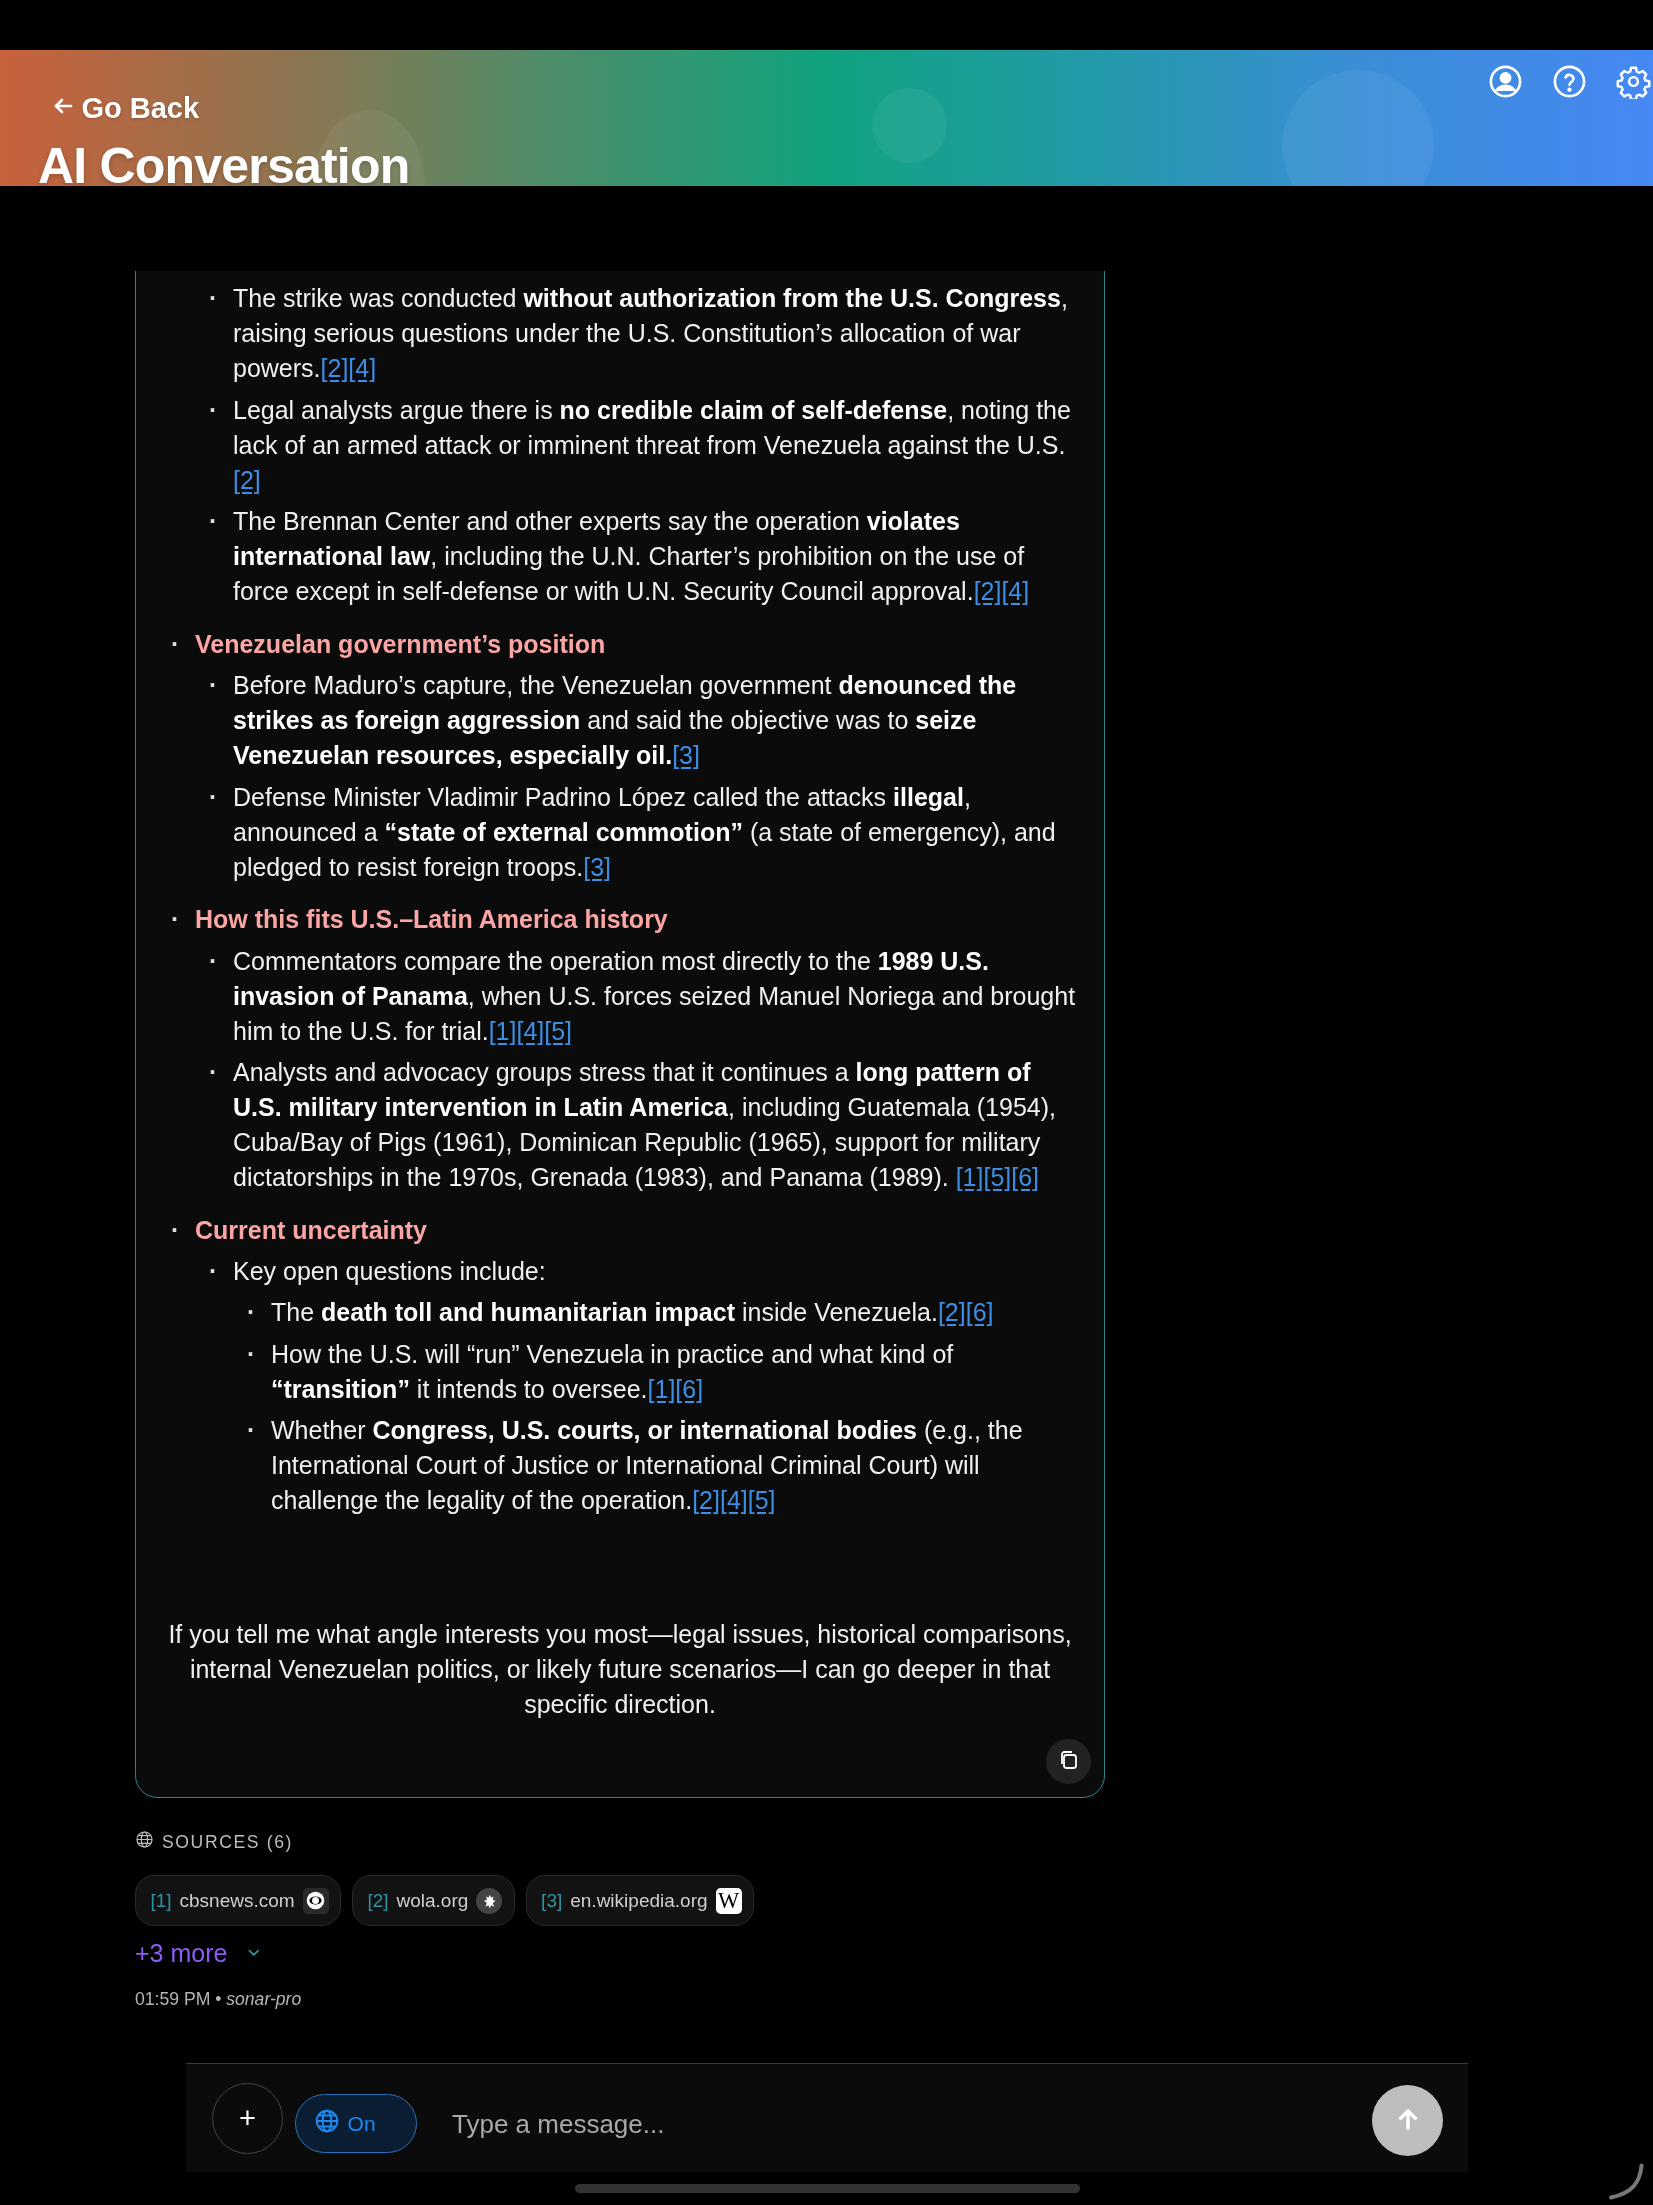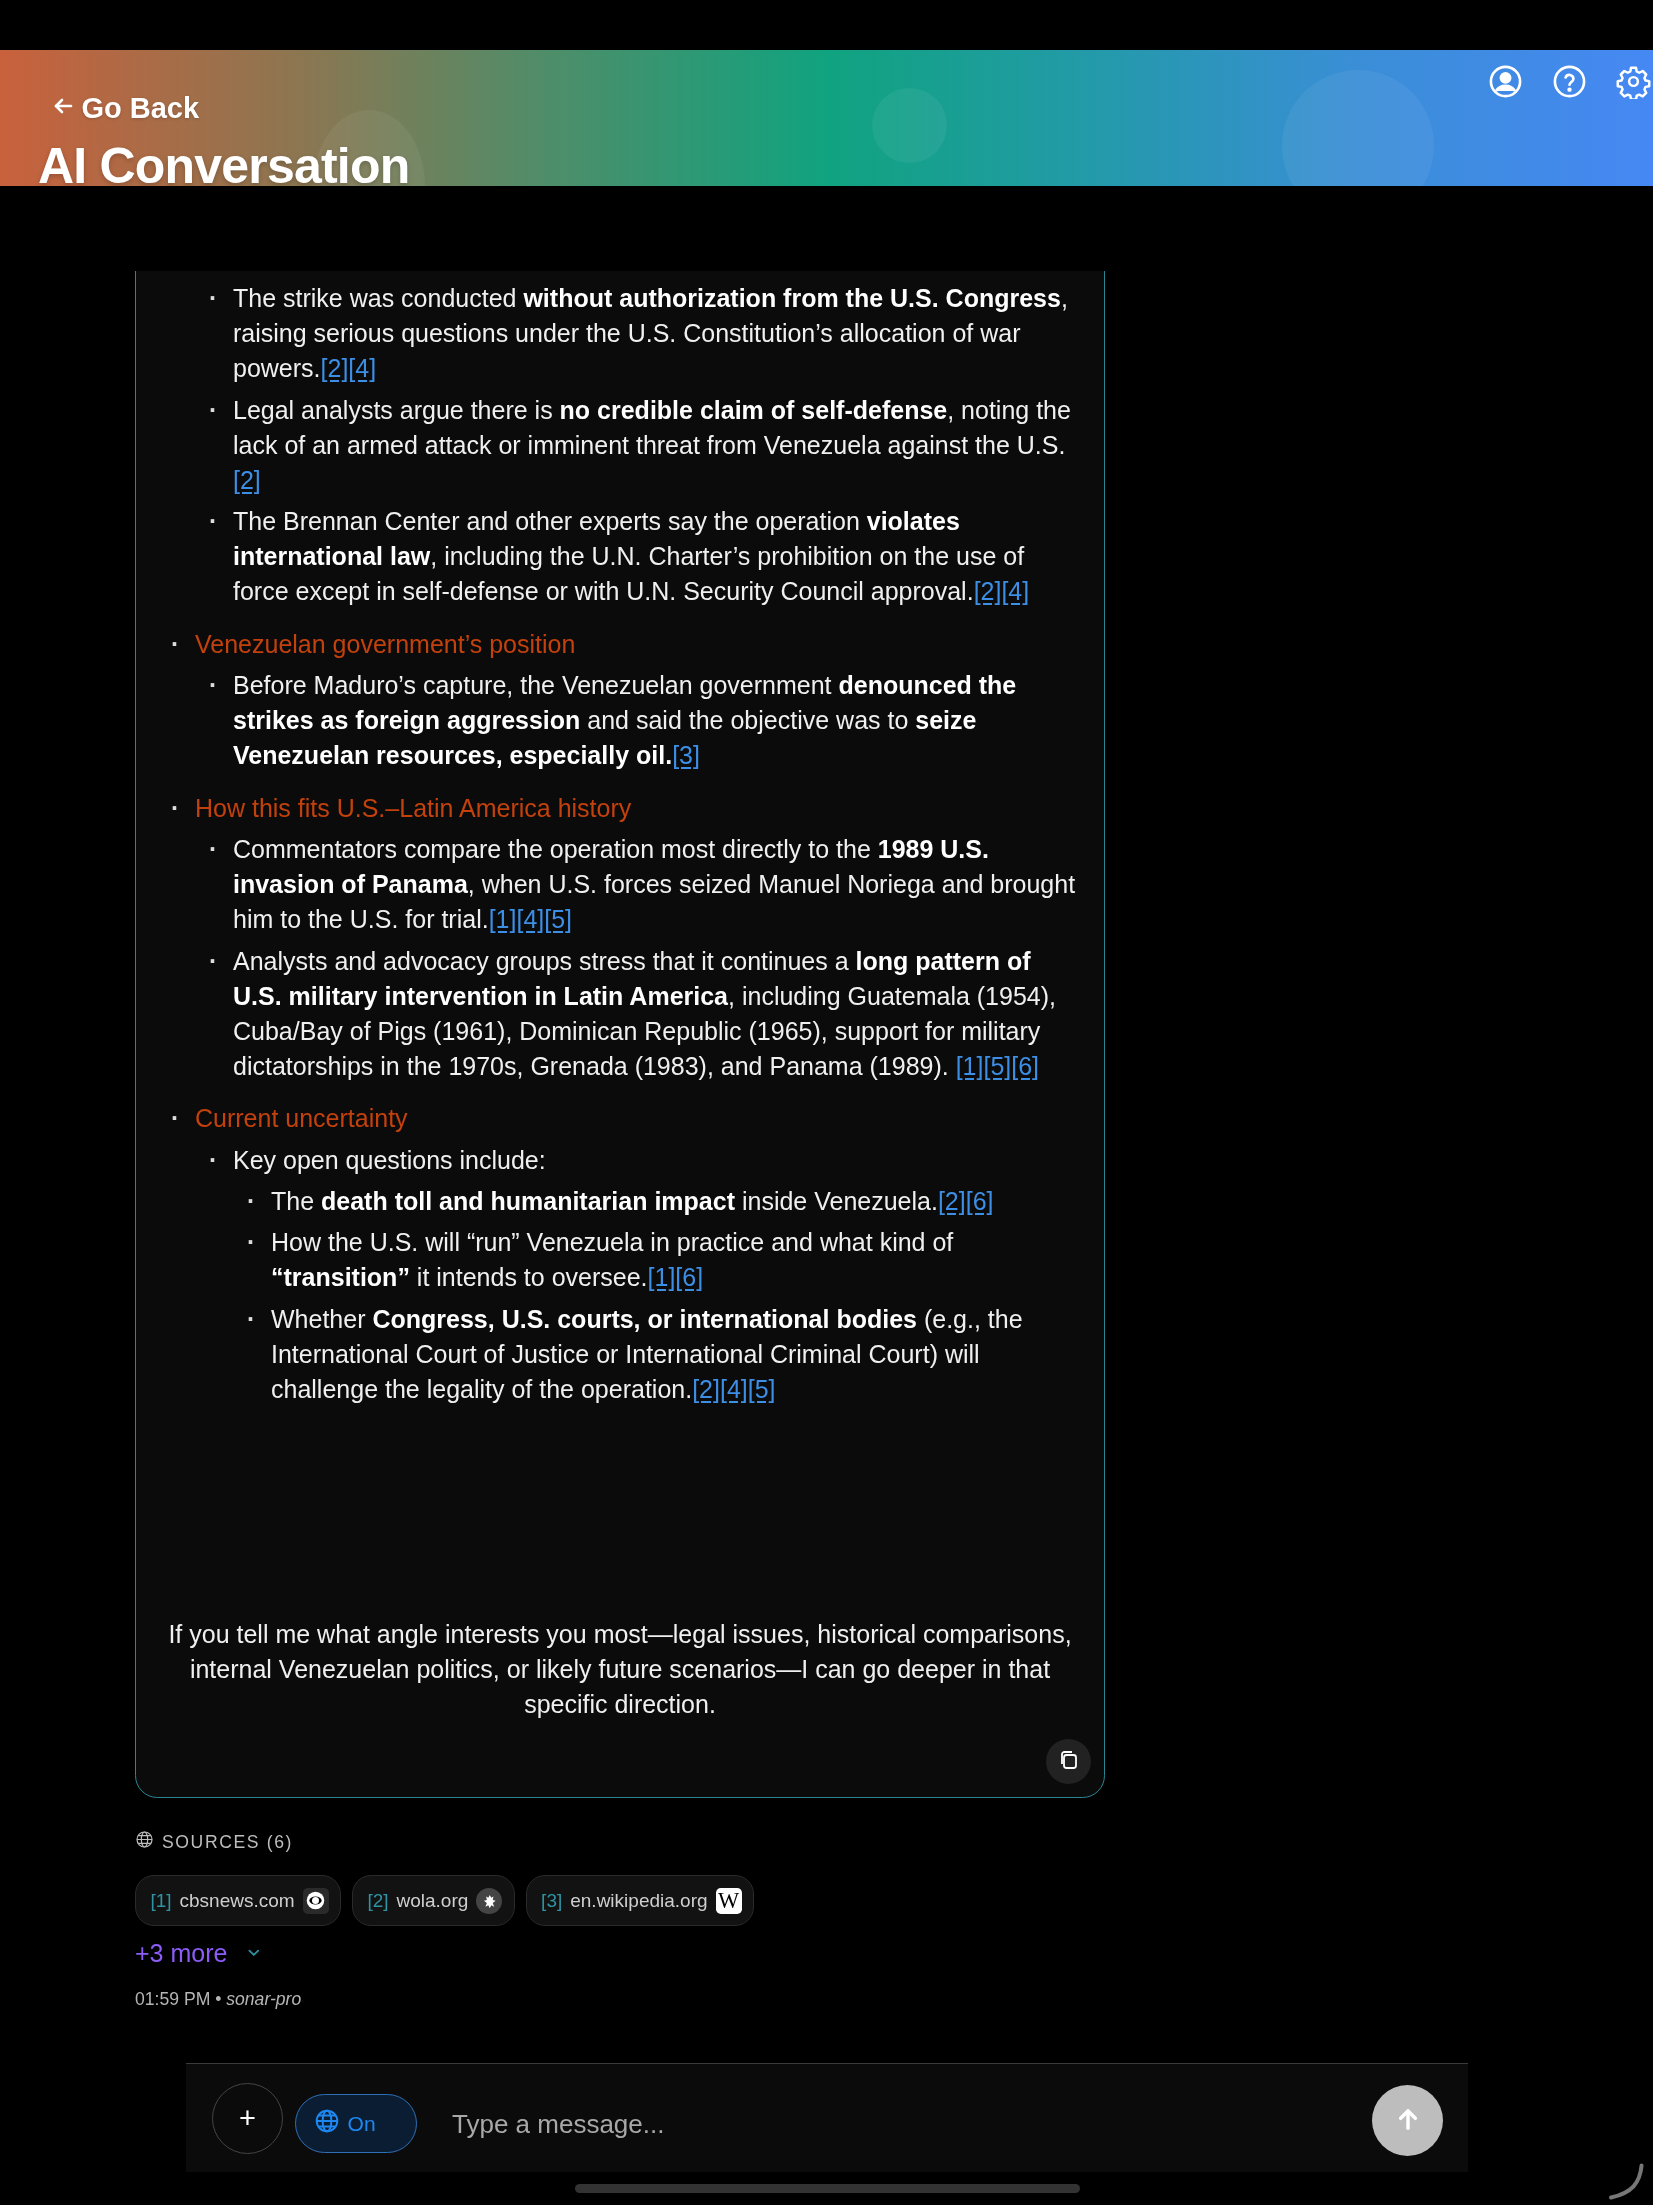--- a/index.html
+++ b/index.html
@@ -38,21 +38,21 @@
   }
   .content { position: absolute; left: 19px; top: 0; width: 930px; font-size: 25px; line-height: 35px; color: #f0f0f0; }
   .content b { font-weight: bold; color: #fff; }
   .cite { color: #3d8fe6; text-decoration: underline; text-underline-offset: 3.2px; cursor: pointer; }
   ul.l1 { list-style: none; padding-left: 40px; }
   ul.l2 { list-style: none; padding-left: 38px; }
   ul.l3 { list-style: none; padding-left: 38px; }
   li { position: relative; }
   li::before { content: "·"; position: absolute; left: -24px; top: 0; color: #ddd; font-weight: bold; }
   .l1 > li { margin-bottom: 17.6px; }
-  .l1 > li > .head { font-weight: normal; color: #c2410c; margin-bottom: 6.4px; display: block; }
+  .l1 > li > .head { font-weight: bold; color: #fca5a5; margin-bottom: 6.4px; display: block; }
   .l2 > li { margin-bottom: 6.4px; }
   .l3 > li { margin-bottom: 6.4px; }
   .l3 { margin-top: 6.4px; }
   .closing { position: absolute; left: 19px; top: 1377px; width: 930px; font-size: 25px; line-height: 35px; color: #f0f0f0; text-align: center; }
   .copy-btn {
     position: absolute; right: 13px; bottom: 13px; width: 45px; height: 45px; border-radius: 50%;
     background: #222; display: flex; align-items: center; justify-content: center; cursor: pointer;
   }
   .copy-btn svg { width: 24px; height: 24px; }
 
@@ -159,20 +159,21 @@
             <ul class="l2">
               <li><span>The strike was conducted </span><b>without authorization from the U.S. Congress</b><span>, raising serious questions under the U.S. Constitution’s allocation of war powers.</span><span class="cite">[2]</span><span class="cite">[4]</span></li>
               <li><span>Legal analysts argue there is </span><b>no credible claim of self-defense</b><span>, noting the lack of an armed attack or imminent threat from Venezuela against the U.S.</span><span class="cite">[2]</span></li>
               <li><span>The Brennan Center and other experts say the operation </span><b>violates international law</b><span>, including the U.N. Charter’s prohibition on the use of force except in self-defense or with U.N. Security Council approval.</span><span class="cite">[2]</span><span class="cite">[4]</span></li>
             </ul>
           </li>
           <li>
             <span class="head">Venezuelan government’s position</span>
             <ul class="l2">
               <li><span>Before Maduro’s capture, the Venezuelan government </span><b>denounced the strikes as foreign aggression</b><span> and said the objective was to </span><b>seize Venezuelan resources, especially oil.</b><span class="cite">[3]</span></li>
+              <li><span>Defense Minister Vladimir Padrino López called the attacks </span><b>illegal</b><span>, announced a </span><b>“state of external commotion”</b><span> (a state of emergency), and pledged to resist foreign troops.</span><span class="cite">[3]</span></li>
             </ul>
           </li>
           <li>
             <span class="head">How this fits U.S.–Latin America history</span>
             <ul class="l2">
               <li><span>Commentators compare the operation most directly to the </span><b>1989 U.S. invasion of Panama</b><span>, when U.S. forces seized Manuel Noriega and brought him to the U.S. for trial.</span><span class="cite">[1]</span><span class="cite">[4]</span><span class="cite">[5]</span></li>
               <li><span>Analysts and advocacy groups stress that it continues a </span><b>long pattern of U.S. military intervention in Latin America</b><span>, including Guatemala (1954), Cuba/Bay of Pigs (1961), Dominican Republic (1965), support for military dictatorships in the 1970s, Grenada (1983), and Panama (1989). </span><span class="cite">[1]</span><span class="cite">[5]</span><span class="cite">[6]</span></li>
             </ul>
           </li>
           <li>

